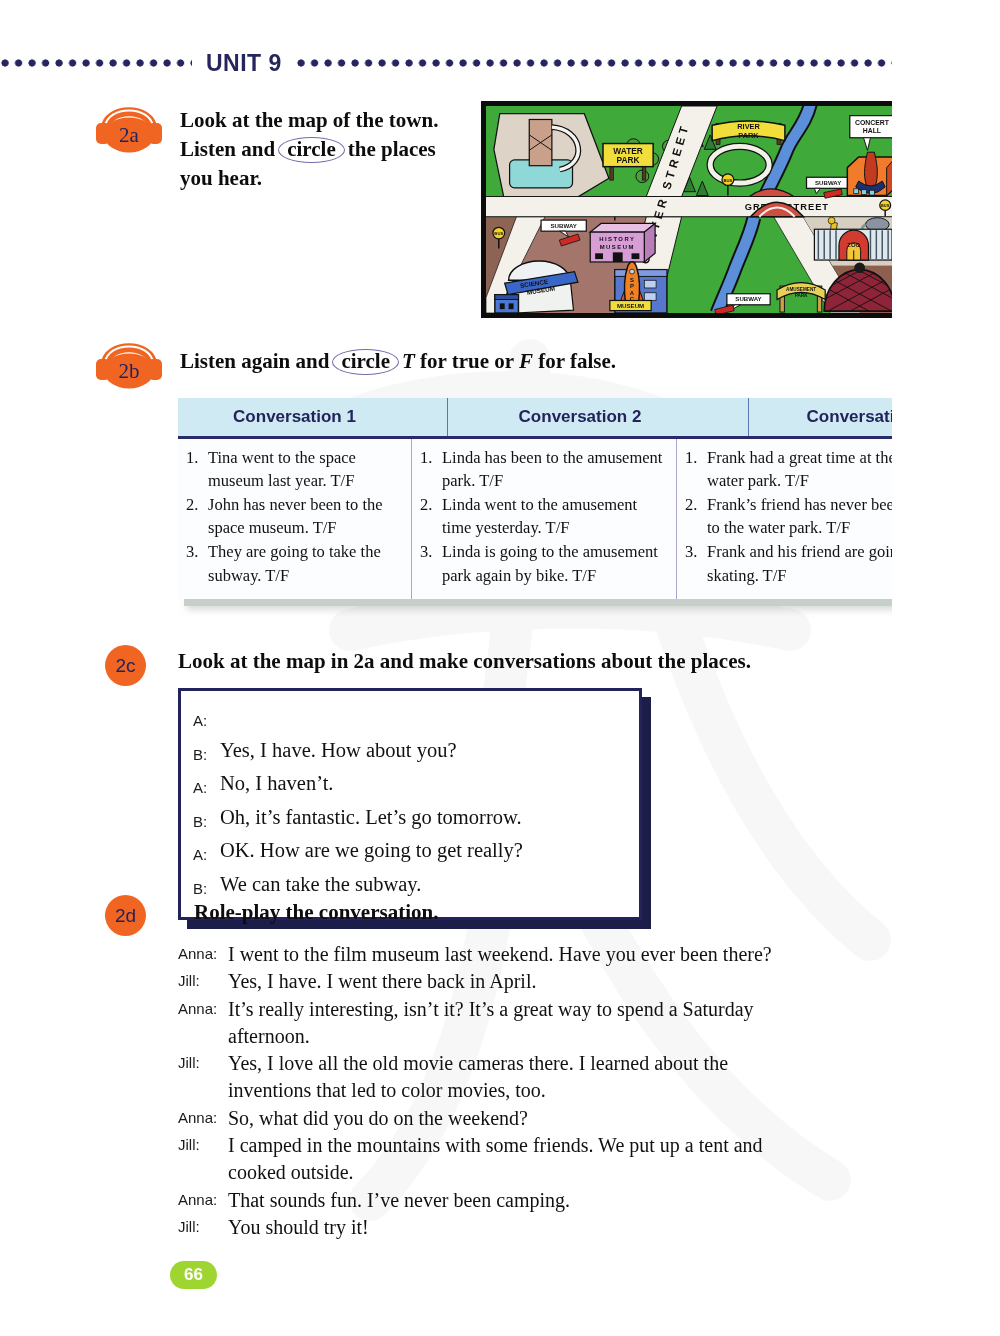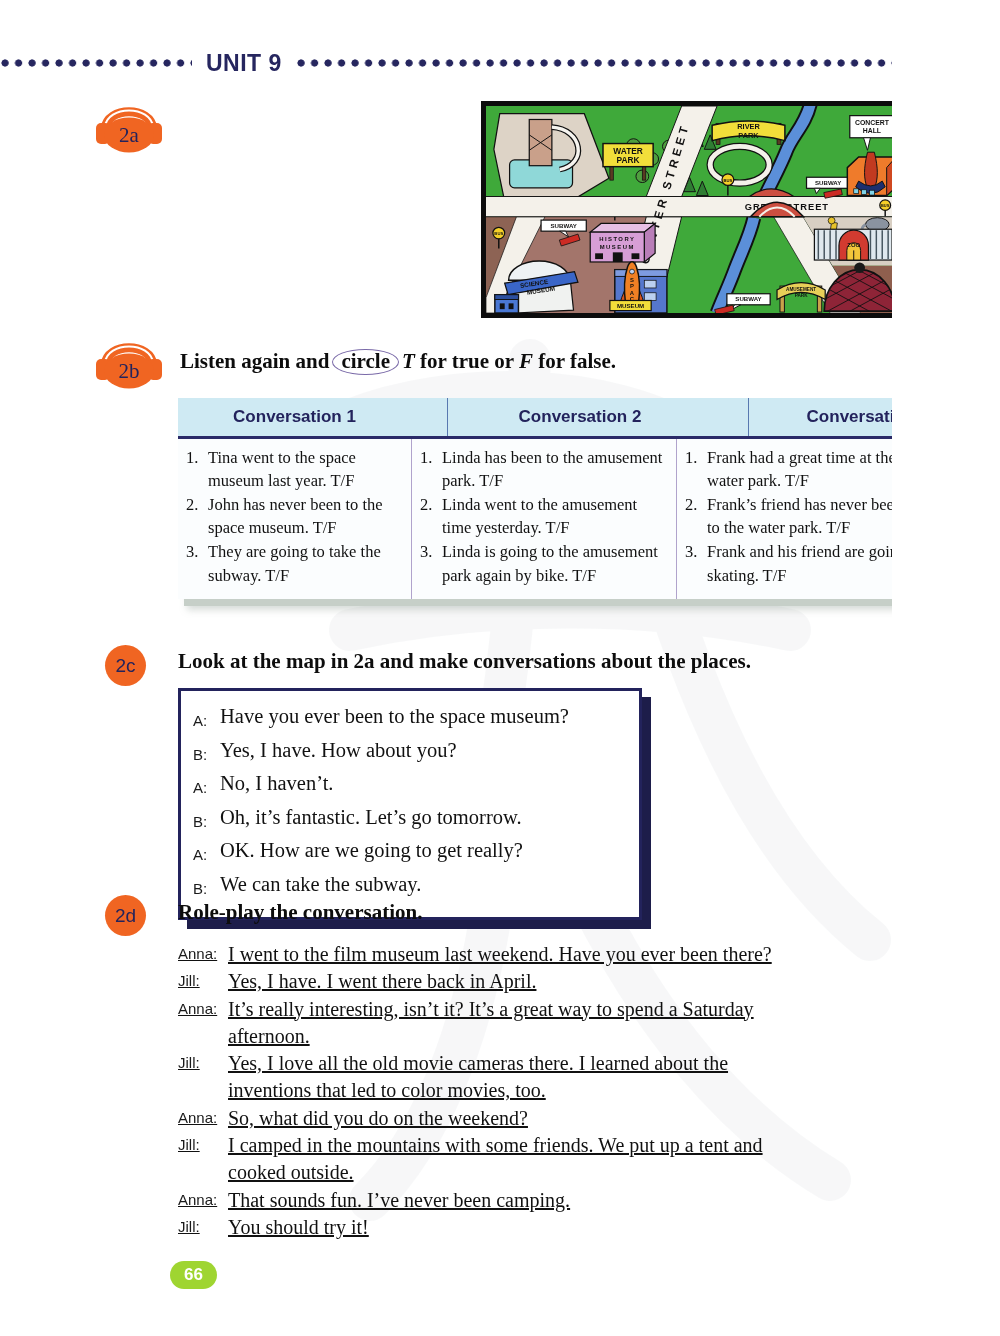--- a/index.html
+++ b/index.html
@@ -53,22 +53,22 @@
 
   
   .head-2c{position:absolute;left:178px;top:649px;width:760px;font-weight:bold;font-size:21px;color:#0d0d0d;}
   .dlg-box{position:absolute;left:178px;top:688px;width:464px;box-sizing:border-box;background:#fff;
            border:3px solid #23235c;box-shadow:9px 9px 0 #1d1d4a;padding:11px 14px 13px 12px;}
   .dlg-line{display:flex;line-height:29.6px;}
   .dlg-label{width:27px;flex:none;font-family:"Liberation Sans","DejaVu Sans",sans-serif;font-size:15px;padding-top:4px;color:#1a1a1a;}
   .dlg-text{font-size:20.5px;}
 
   
-  .head-2d{position:absolute;left:178px;top:900px;width:500px;font-weight:bold;font-size:21px;color:#0d0d0d;font-family:Liberation Serif, serif;}
-  .conv{position:absolute;left:178px;top:941px;width:724px;text-decoration:underline;}
+  .head-2d{position:absolute;left:194px;top:900px;width:500px;font-weight:bold;font-size:21px;color:#0d0d0d;font-family:Liberation Serif, serif;}
+  .conv{position:absolute;left:178px;top:941px;width:724px;}
   .conv-line{display:flex;}
   .conv-label{width:50px;flex:none;font-family:"Liberation Sans","DejaVu Sans",sans-serif;font-size:15px;padding-top:4px;color:#1a1a1a;}
   .conv-text{flex:1;font-size:20px;line-height:27.3px;}
 
   
   .page-num{position:absolute;left:170px;top:1261px;width:47px;height:28px;border-radius:15px;background:#9fd531;
             display:flex;align-items:center;justify-content:center;color:#fff;
             font-family:"Liberation Sans","DejaVu Sans",sans-serif;font-weight:bold;font-size:17px;}
 </style>
 </head>
@@ -95,20 +95,21 @@
 
   <svg class="hp-badge" style="left:94px;top:98px;" viewBox="0 0 70 56">
     <path d="M11 31 C 13 8, 57 8, 59 31" fill="none" stroke="#f06522" stroke-width="9"></path>
     <path d="M11 29 C 13 7, 57 7, 59 29" fill="none" stroke="#ffffff" stroke-width="2.2"></path>
     <rect x="2" y="25" width="14" height="21" rx="5" fill="#f06522"></rect>
     <rect x="54" y="25" width="14" height="21" rx="5" fill="#f06522"></rect>
     <ellipse cx="35" cy="37" rx="25" ry="17.5" fill="#f06522"></ellipse>
     <text x="35" y="44" text-anchor="middle" font-size="21" fill="#23235c">2a</text>
   </svg>
 
+  <div class="instr-2a"><span>Look at the map of the town. Listen and</span><span class="oval">circle</span><span>the places you hear.</span></div>
 
   <div class="map">
     <svg viewBox="0 0 834 430" preserveAspectRatio="none">
       <defs>
         <clipPath id="domeClip">
             <path d="M688 426 A 72 86 0 0 1 832 426 Z"></path>
           </clipPath>
       </defs>
 
       <rect x="0" y="0" width="834" height="430" fill="#3fa93a"></rect>
@@ -389,21 +390,20 @@
       </div>
     </div>
   </div>
 
   <div class="circle-badge" style="left:105px;top:645px;">2c</div>
   <div class="head-2c">Look at the map in 2a and make conversations about the places.</div>
 
   <div class="dlg-box">
     <div class="dlg-line">
         <span class="dlg-label">A:</span>
-        <span class="dlg-text">Have you ever been to the space museum?</span>
       </div>
     <div class="dlg-line">
         <span class="dlg-label">B:</span>
         <span class="dlg-text">Yes, I have. How about you?</span>
       </div>
     <div class="dlg-line">
         <span class="dlg-label">A:</span>
         <span class="dlg-text">No, I haven’t.</span>
       </div>
     <div class="dlg-line">

